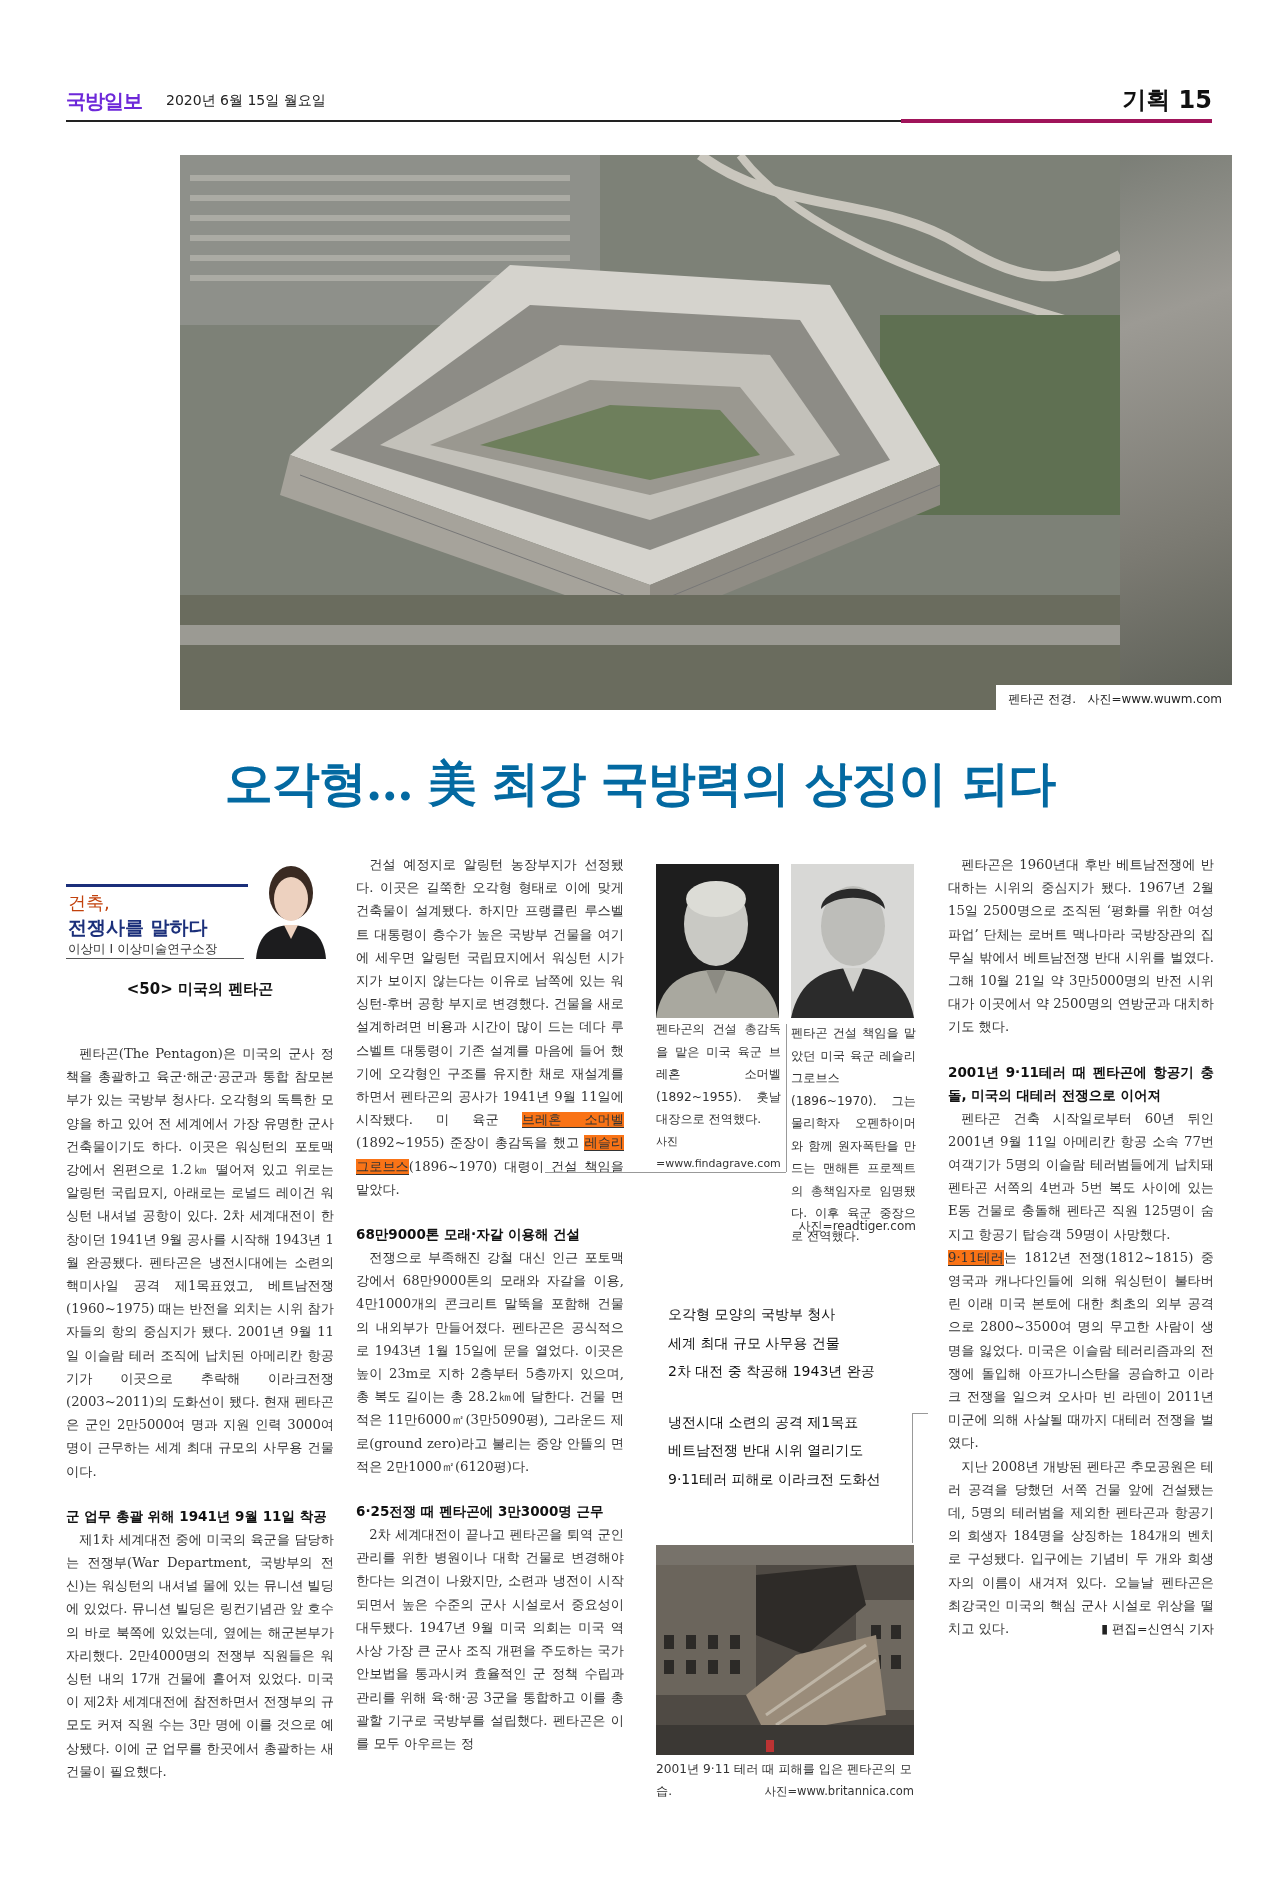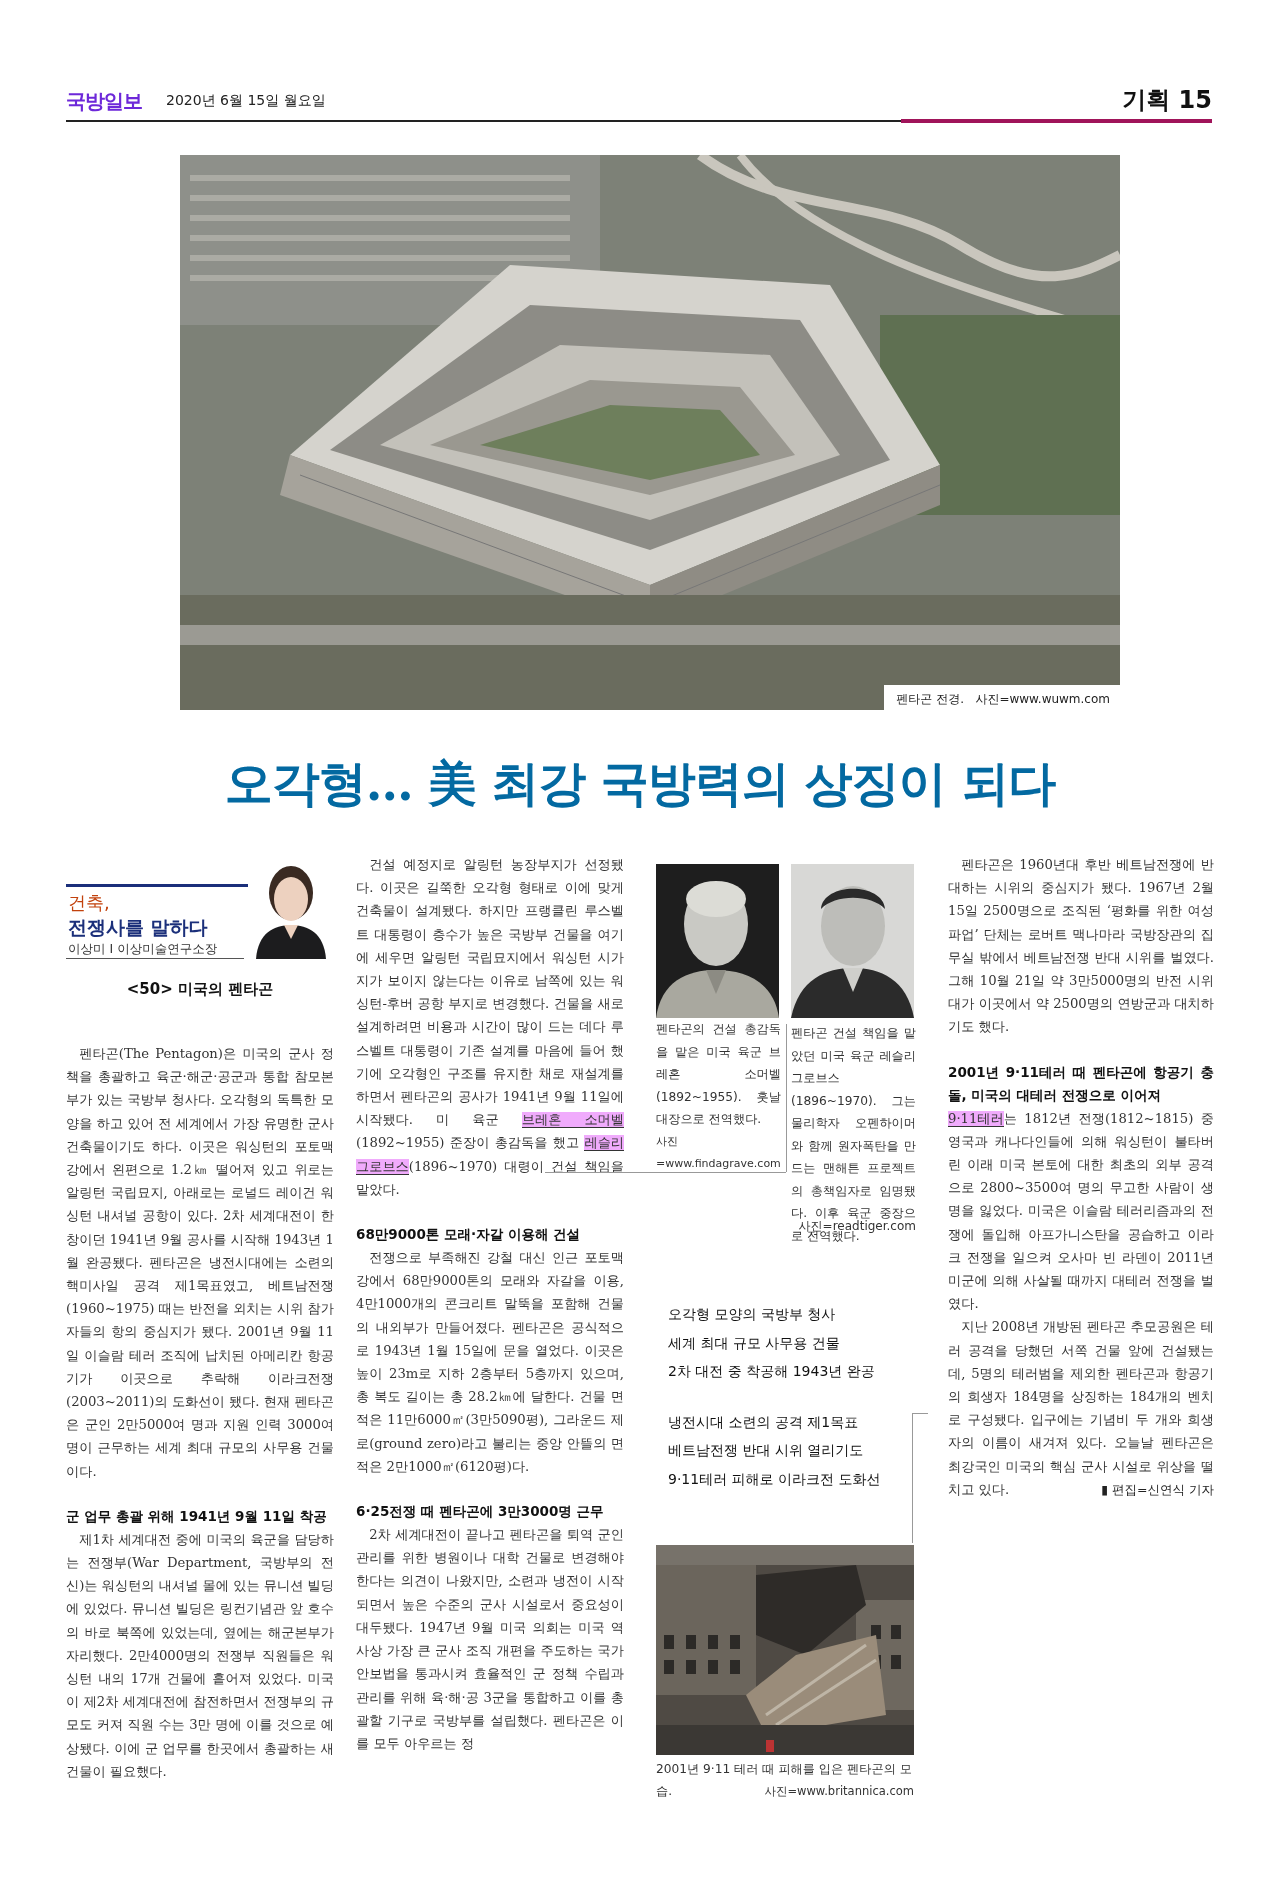--- a/index.html
+++ b/index.html
@@ -8,21 +8,21 @@
 
   
   .masthead { position: absolute; left: 66px; top: 84px; width: 1146px; height: 40px; }
   .mh-logo { position: absolute; left: 0; top: 4px; font-family: "DejaVu Sans", sans-serif; font-weight: bold; font-size: 20px; color: #6d28d9; letter-spacing: -1px; }
   .mh-date { position: absolute; left: 100px; top: 8px; font-family: "DejaVu Sans", sans-serif; font-size: 14px; color: #222; }
   .mh-section { position: absolute; right: 0; top: 0; font-family: "DejaVu Sans", sans-serif; font-size: 24px; font-weight: bold; color: #111; }
   .mh-rule-black { position: absolute; left: 0; top: 36px; width: 835px; height: 2px; background: #222; }
   .mh-rule-accent { position: absolute; left: 835px; top: 35px; width: 311px; height: 4px; background: #a0145a; }
 
   
-  .hero { position: absolute; left: 180px; top: 155px; width: 940px; height: 555px; overflow: hidden;
+  .hero { position: absolute; left: 180px; top: 155px; width: 1052px; height: 555px; overflow: hidden;
     background:
       radial-gradient(ellipse at 55% 55%, #b9b4ad 0 18%, transparent 19%),
       linear-gradient(160deg, #8a8f86 0%, #6f746c 30%, #9c9a94 55%, #7b7a72 80%, #5b5e55 100%); }
   .hero svg { position: absolute; left: 0; top: 0; }
   .hero-caption { position: absolute; right: 0; bottom: 0; background: #fff; padding: 6px 10px 2px 12px; font-family: "DejaVu Sans", sans-serif; font-size: 12px; color: #222; }
 
   
   .headline { position: absolute; left: 0; top: 752px; width: 1280px; text-align: center; font-family: "DejaVu Serif", serif; font-size: 48px; color: #0369a1; letter-spacing: -1px; }
 
   
@@ -34,21 +34,21 @@
   .series-underline { position: absolute; left: 0; top: 103px; width: 178px; height: 1px; background: #555; }
   .author-photo { position: absolute; left: 182px; top: 0; width: 86px; height: 104px; overflow: hidden; }
   .episode { position: absolute; left: 66px; top: 980px; width: 268px; text-align: center; font-family: "DejaVu Sans", sans-serif; font-size: 15px; font-weight: bold; color: #111; }
 
   
   .col { position: absolute; font-size: 13.2px; line-height: 23.2px; color: #333; text-align: justify; }
   .col p { text-indent: 1em; }
   .col p.noindent { text-indent: 0; }
   .col h4 { font-family: "DejaVu Sans", sans-serif; font-size: 13.5px; font-weight: bold; color: #111; line-height: 23px; text-indent: 0; }
   .col .gap { height: 22px; }
-  .hl { background: #f0abfc; border-bottom: 1px solid #333; }
+  .hl { background: #f97316; border-bottom: 1px solid #333; }
 
   .col1 { left: 66px; top: 1042px; width: 268px; }
   .col2 { left: 356px; top: 853px; width: 268px; }
   .col4 { left: 948px; top: 853px; width: 266px; }
 
   
   .portrait { position: absolute; overflow: hidden; }
   .p1 { left: 656px; top: 864px; width: 123px; height: 154px; }
   .p2 { left: 791px; top: 864px; width: 123px; height: 154px; }
   .pcap { position: absolute; font-family: "DejaVu Sans", sans-serif; font-size: 12.2px; line-height: 22.5px; color: #333; text-align: justify; }
@@ -227,15 +227,16 @@
 </div>
 <div class="wtc-caption">
   <span>2001년 9·11 테러 때 피해를 입은 펜타곤의 모습.</span>
   <span class="src">사진=www.britannica.com</span>
 </div>
 
 <div class="col col4">
   <p>펜타곤은 1960년대 후반 베트남전쟁에 반대하는 시위의 중심지가 됐다. 1967년 2월 15일 2500명으로 조직된 ‘평화를 위한 여성 파업’ 단체는 로버트 맥나마라 국방장관의 집무실 밖에서 베트남전쟁 반대 시위를 벌였다. 그해 10월 21일 약 3만5000명의 반전 시위대가 이곳에서 약 2500명의 연방군과 대치하기도 했다.</p>
   <div class="gap"></div>
   <h4>2001년 9·11테러 때 펜타곤에 항공기 충돌, 미국의 대테러 전쟁으로 이어져</h4>
+  <p>펜타곤 건축 시작일로부터 60년 뒤인 2001년 9월 11일 아메리칸 항공 소속 77번 여객기가 5명의 이슬람 테러범들에게 납치돼 펜타곤 서쪽의 4번과 5번 복도 사이에 있는 E동 건물로 충돌해 펜타곤 직원 125명이 숨지고 항공기 탑승객 59명이 사망했다.</p>
   <p class="noindent"><span class="hl">9·11테러</span><span>는 1812년 전쟁(1812~1815) 중 영국과 캐나다인들에 의해 워싱턴이 불타버린 이래 미국 본토에 대한 최초의 외부 공격으로 2800~3500여 명의 무고한 사람이 생명을 잃었다. 미국은 이슬람 테러리즘과의 전쟁에 돌입해 아프가니스탄을 공습하고 이라크 전쟁을 일으켜 오사마 빈 라덴이 2011년 미군에 의해 사살될 때까지 대테러 전쟁을 벌였다.</span></p>
   <p><span>지난 2008년 개방된 펜타곤 추모공원은 테러 공격을 당했던 서쪽 건물 앞에 건설됐는데, 5명의 테러범을 제외한 펜타곤과 항공기의 희생자 184명을 상징하는 184개의 벤치로 구성됐다. 입구에는 기념비 두 개와 희생자의 이름이 새겨져 있다. 오늘날 펜타곤은 최강국인 미국의 핵심 군사 시설로 위상을 떨치고 있다.</span> <span class="editor">▮ 편집=신연식 기자</span></p>
 </div>
 
 </body></html>

